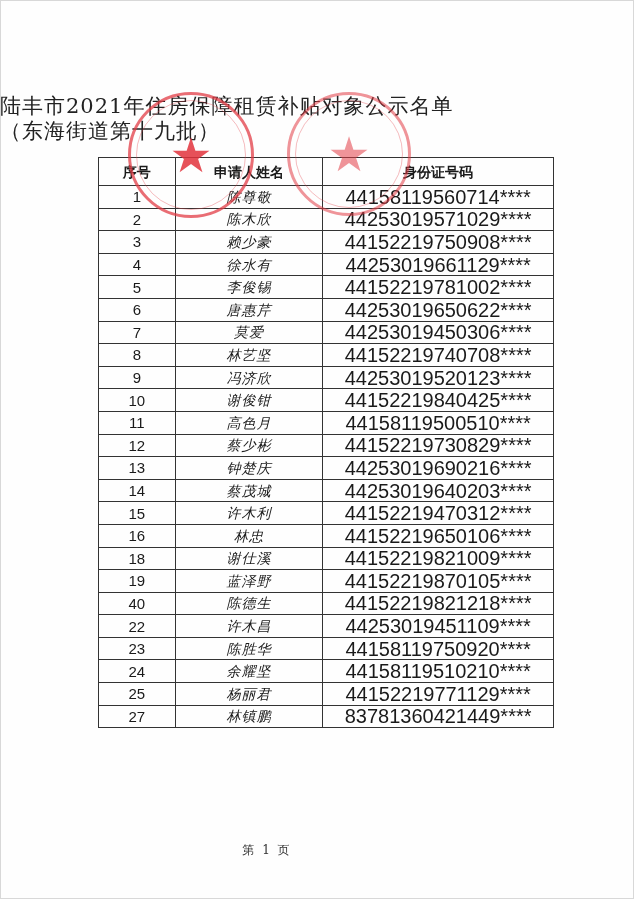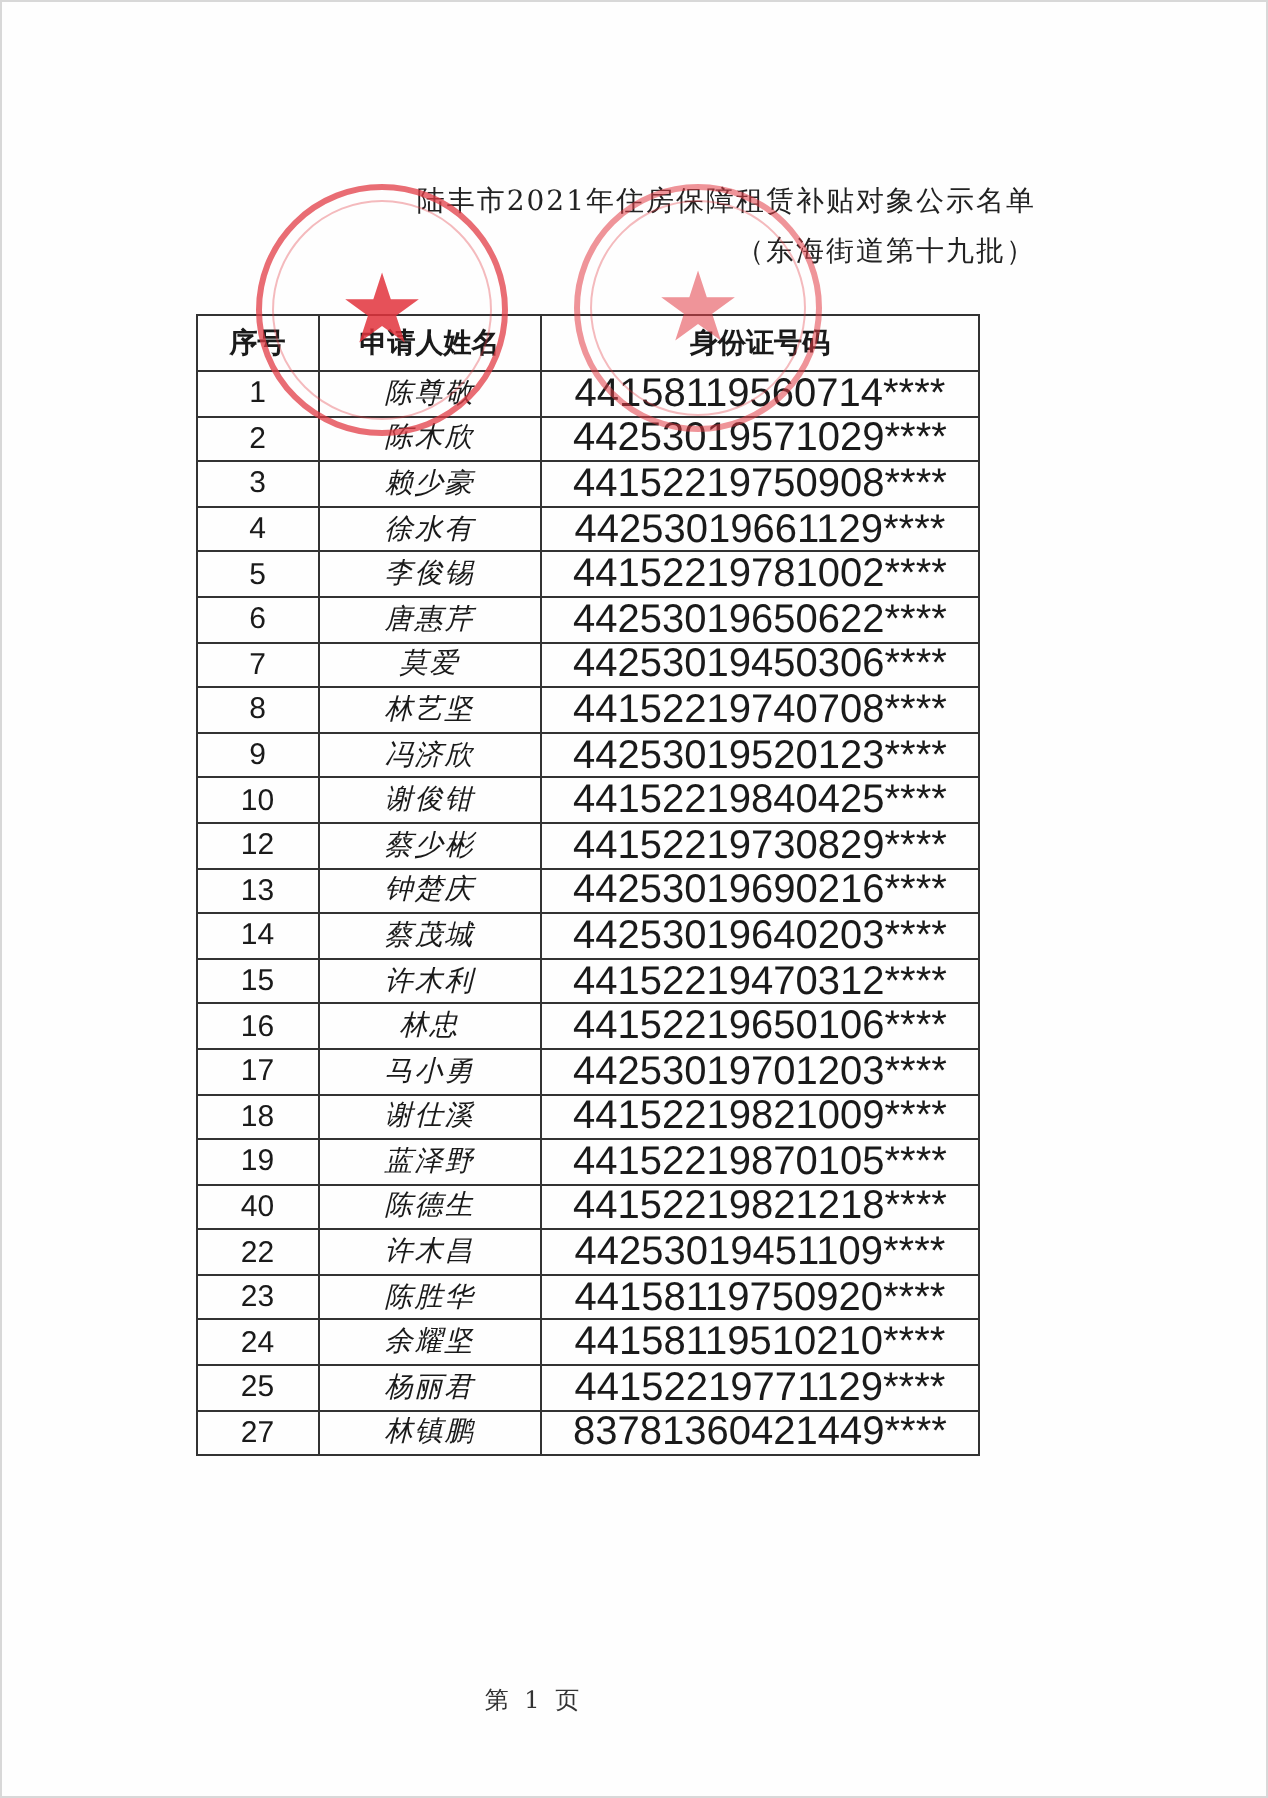--- a/index.html
+++ b/index.html
@@ -9,44 +9,44 @@
     position: relative;
     overflow: hidden;
     font-family: "DejaVu Sans", "Liberation Sans", sans-serif;
     color: #1a1a1a;
   }
   .page-edge {
     position: absolute; left: 0; top: 0; width: 632px; height: 897px;
     border: 1px solid #d8d8d8;
   }
   .title {
-    position: absolute; left: 0; width: 518px; text-align: right;
+    position: absolute; left: 0; width: 518px; text-align: left;
     font-family: "DejaVu Serif", "Liberation Serif", serif;
-    font-size: 14px; letter-spacing: 1px; color: #222;
+    font-size: 21px; letter-spacing: 1px; color: #222;
   }
   .title.main { top: 92px; }
   .title.sub { top: 117px; }
   .stamp {
     position: absolute; border-radius: 50%;
     border: 3px solid rgba(226, 60, 70, 0.75);
     pointer-events: none;
   }
   .stamp::after {
     content: ""; position: absolute; inset: 5px; border-radius: 50%;
     border: 1px solid rgba(226, 60, 70, 0.35);
   }
   .stamp .star {
     position: absolute; left: 50%; top: 50%; transform: translate(-50%, -50%);
     color: rgba(226, 50, 60, 0.85); font-size: 48px; line-height: 1;
   }
   .stamp.s2 .star { color: rgba(226, 60, 70, 0.55); }
   table.roster {
     position: absolute; left: 98px; top: 157px;
     border-collapse: collapse;
-    width: 392px;
+    width: 456px;
     font-size: 14px;
     background: transparent;
   }
   table.roster th, table.roster td {
     border: 1px solid #333;
     height: 21.6px; padding: 0;
     text-align: center; vertical-align: middle;
     line-height: 1;
   }
   table.roster th { font-weight: bold; font-size: 14px; height: 27px; }
@@ -128,20 +128,25 @@
         <td class="seq">9</td>
         <td class="name">冯济欣</td>
         <td class="idnum">44253019520123****</td>
       </tr>
       <tr>
         <td class="seq">10</td>
         <td class="name">谢俊钳</td>
         <td class="idnum">44152219840425****</td>
       </tr>
       <tr>
+        <td class="seq">11</td>
+        <td class="name">高色月</td>
+        <td class="idnum">44158119500510****</td>
+      </tr>
+      <tr>
         <td class="seq">12</td>
         <td class="name">蔡少彬</td>
         <td class="idnum">44152219730829****</td>
       </tr>
       <tr>
         <td class="seq">13</td>
         <td class="name">钟楚庆</td>
         <td class="idnum">44253019690216****</td>
       </tr>
       <tr>
@@ -151,25 +156,20 @@
       </tr>
       <tr>
         <td class="seq">15</td>
         <td class="name">许木利</td>
         <td class="idnum">44152219470312****</td>
       </tr>
       <tr>
         <td class="seq">16</td>
         <td class="name">林忠</td>
         <td class="idnum">44152219650106****</td>
-      </tr>
-      <tr>
-        <td class="seq">17</td>
-        <td class="name">马小勇</td>
-        <td class="idnum">44253019701203****</td>
       </tr>
       <tr>
         <td class="seq">18</td>
         <td class="name">谢仕溪</td>
         <td class="idnum">44152219821009****</td>
       </tr>
       <tr>
         <td class="seq">19</td>
         <td class="name">蓝泽野</td>
         <td class="idnum">44152219870105****</td>

